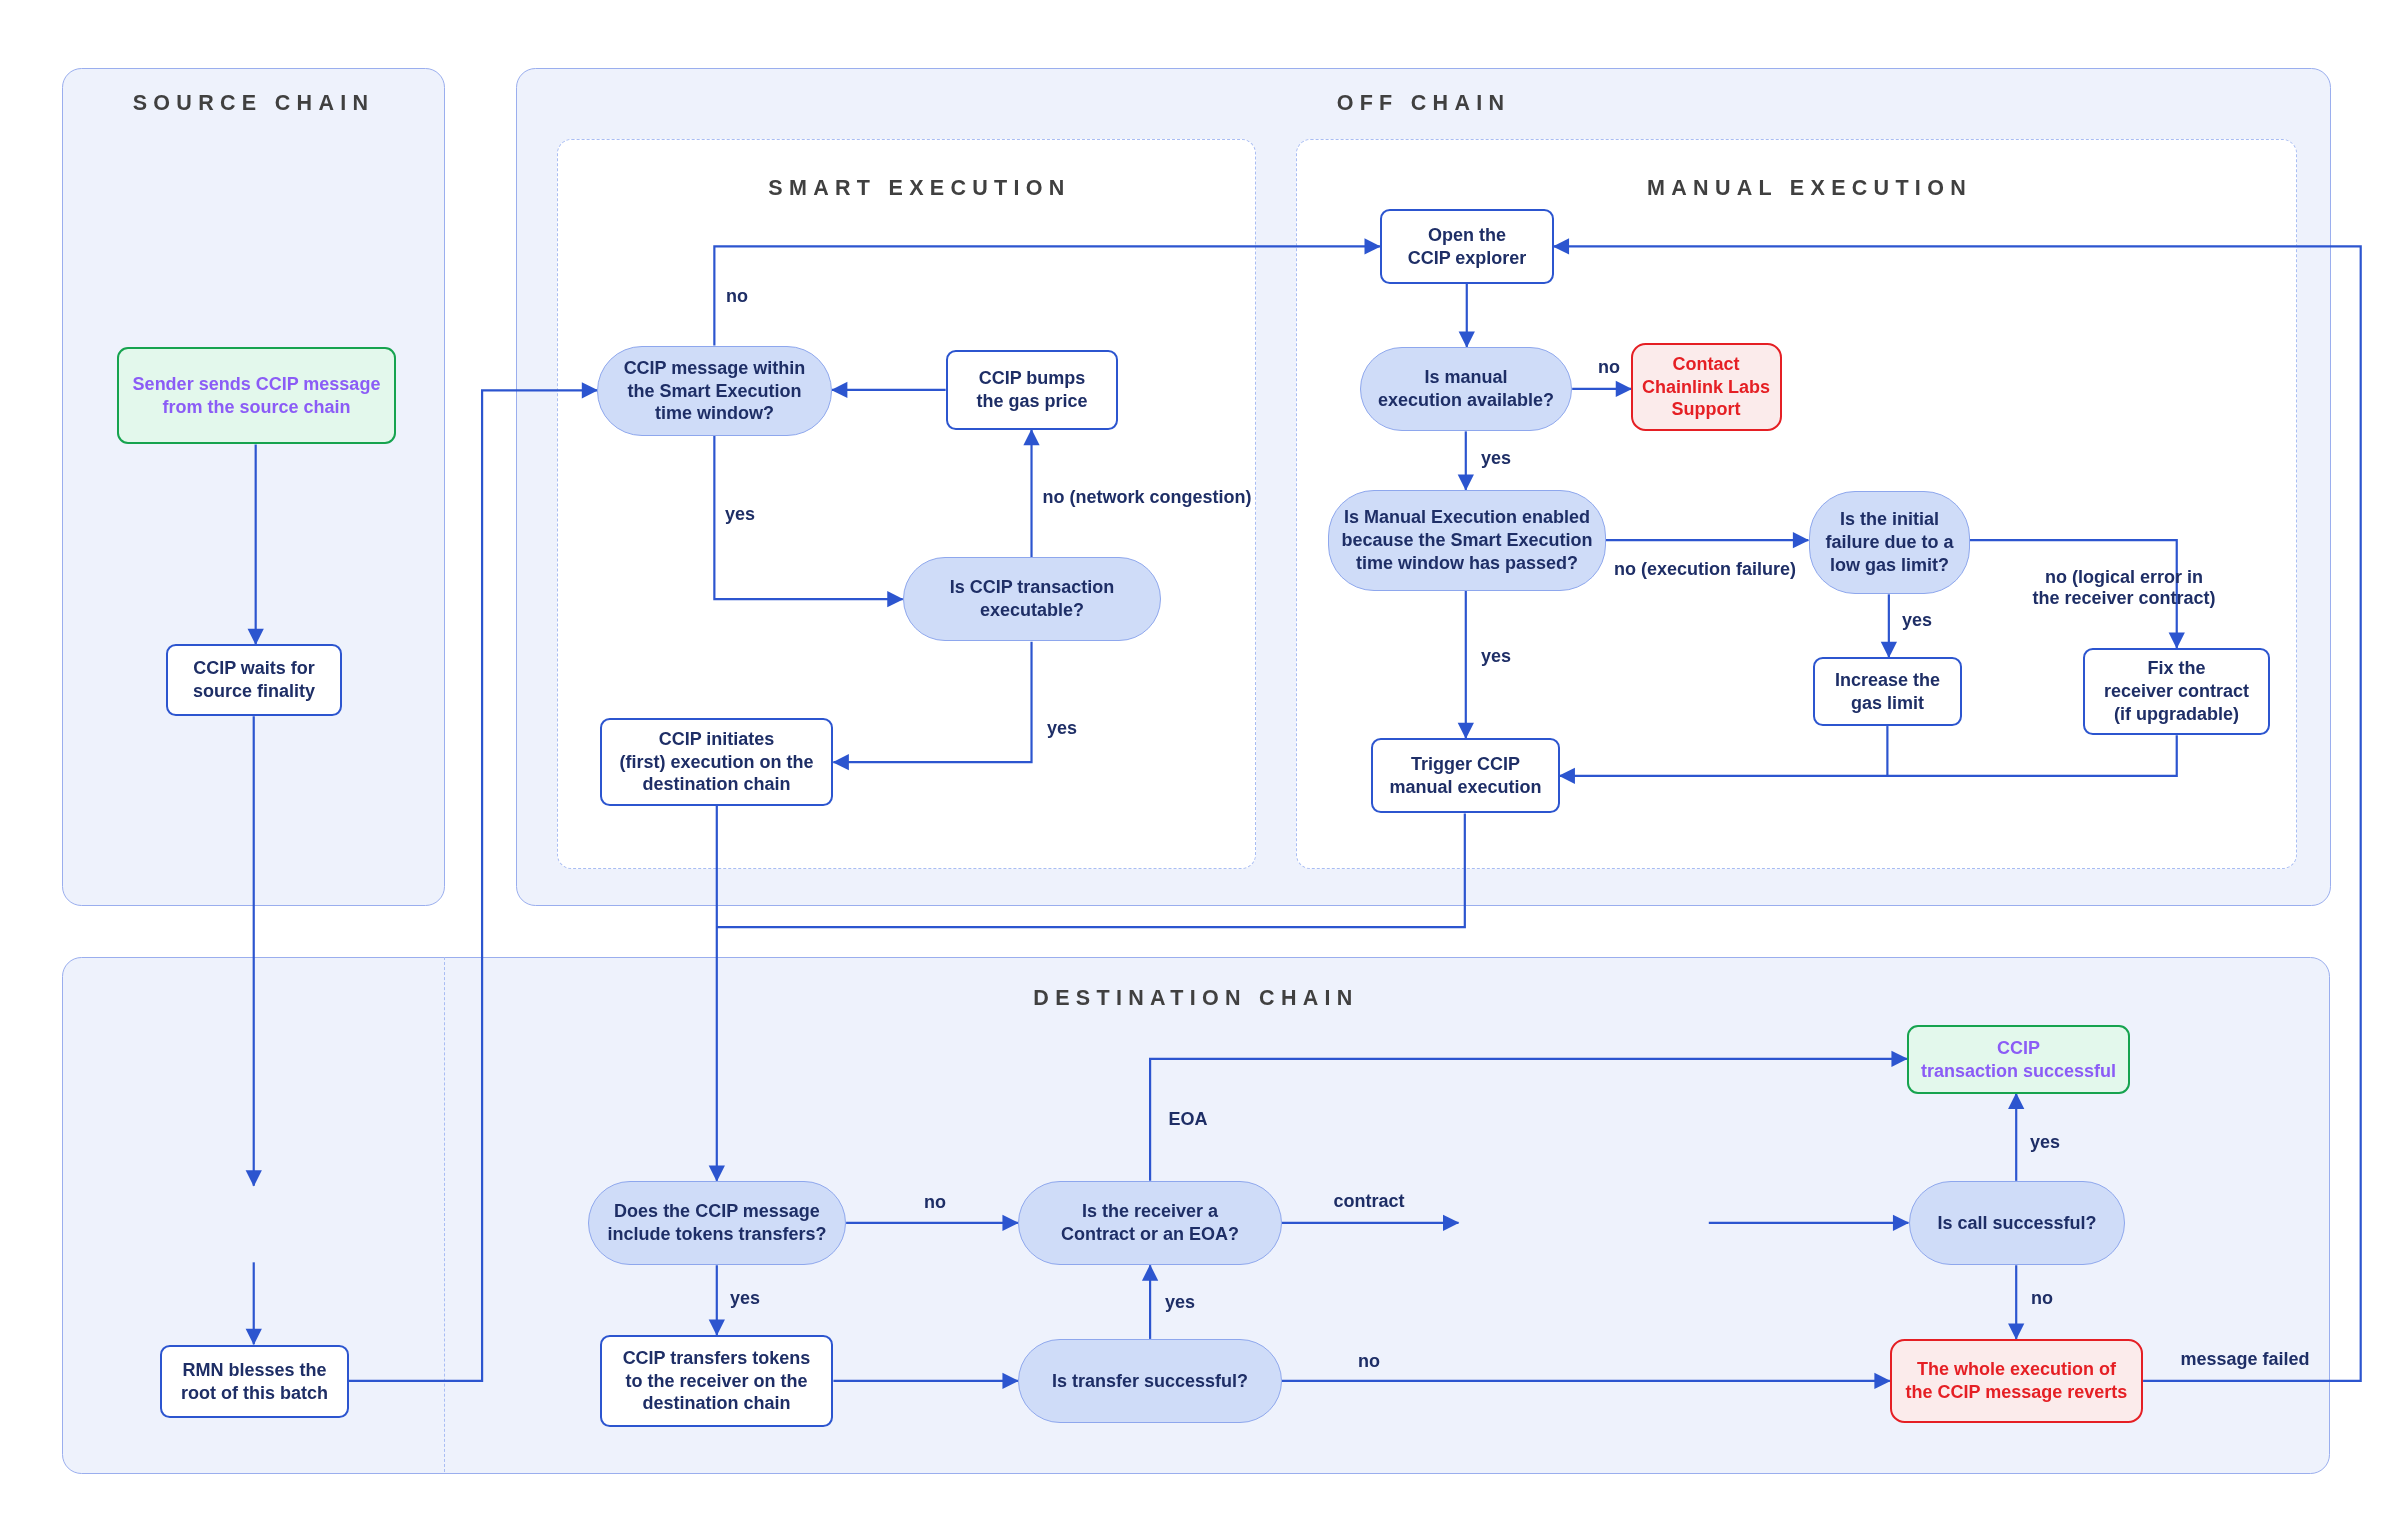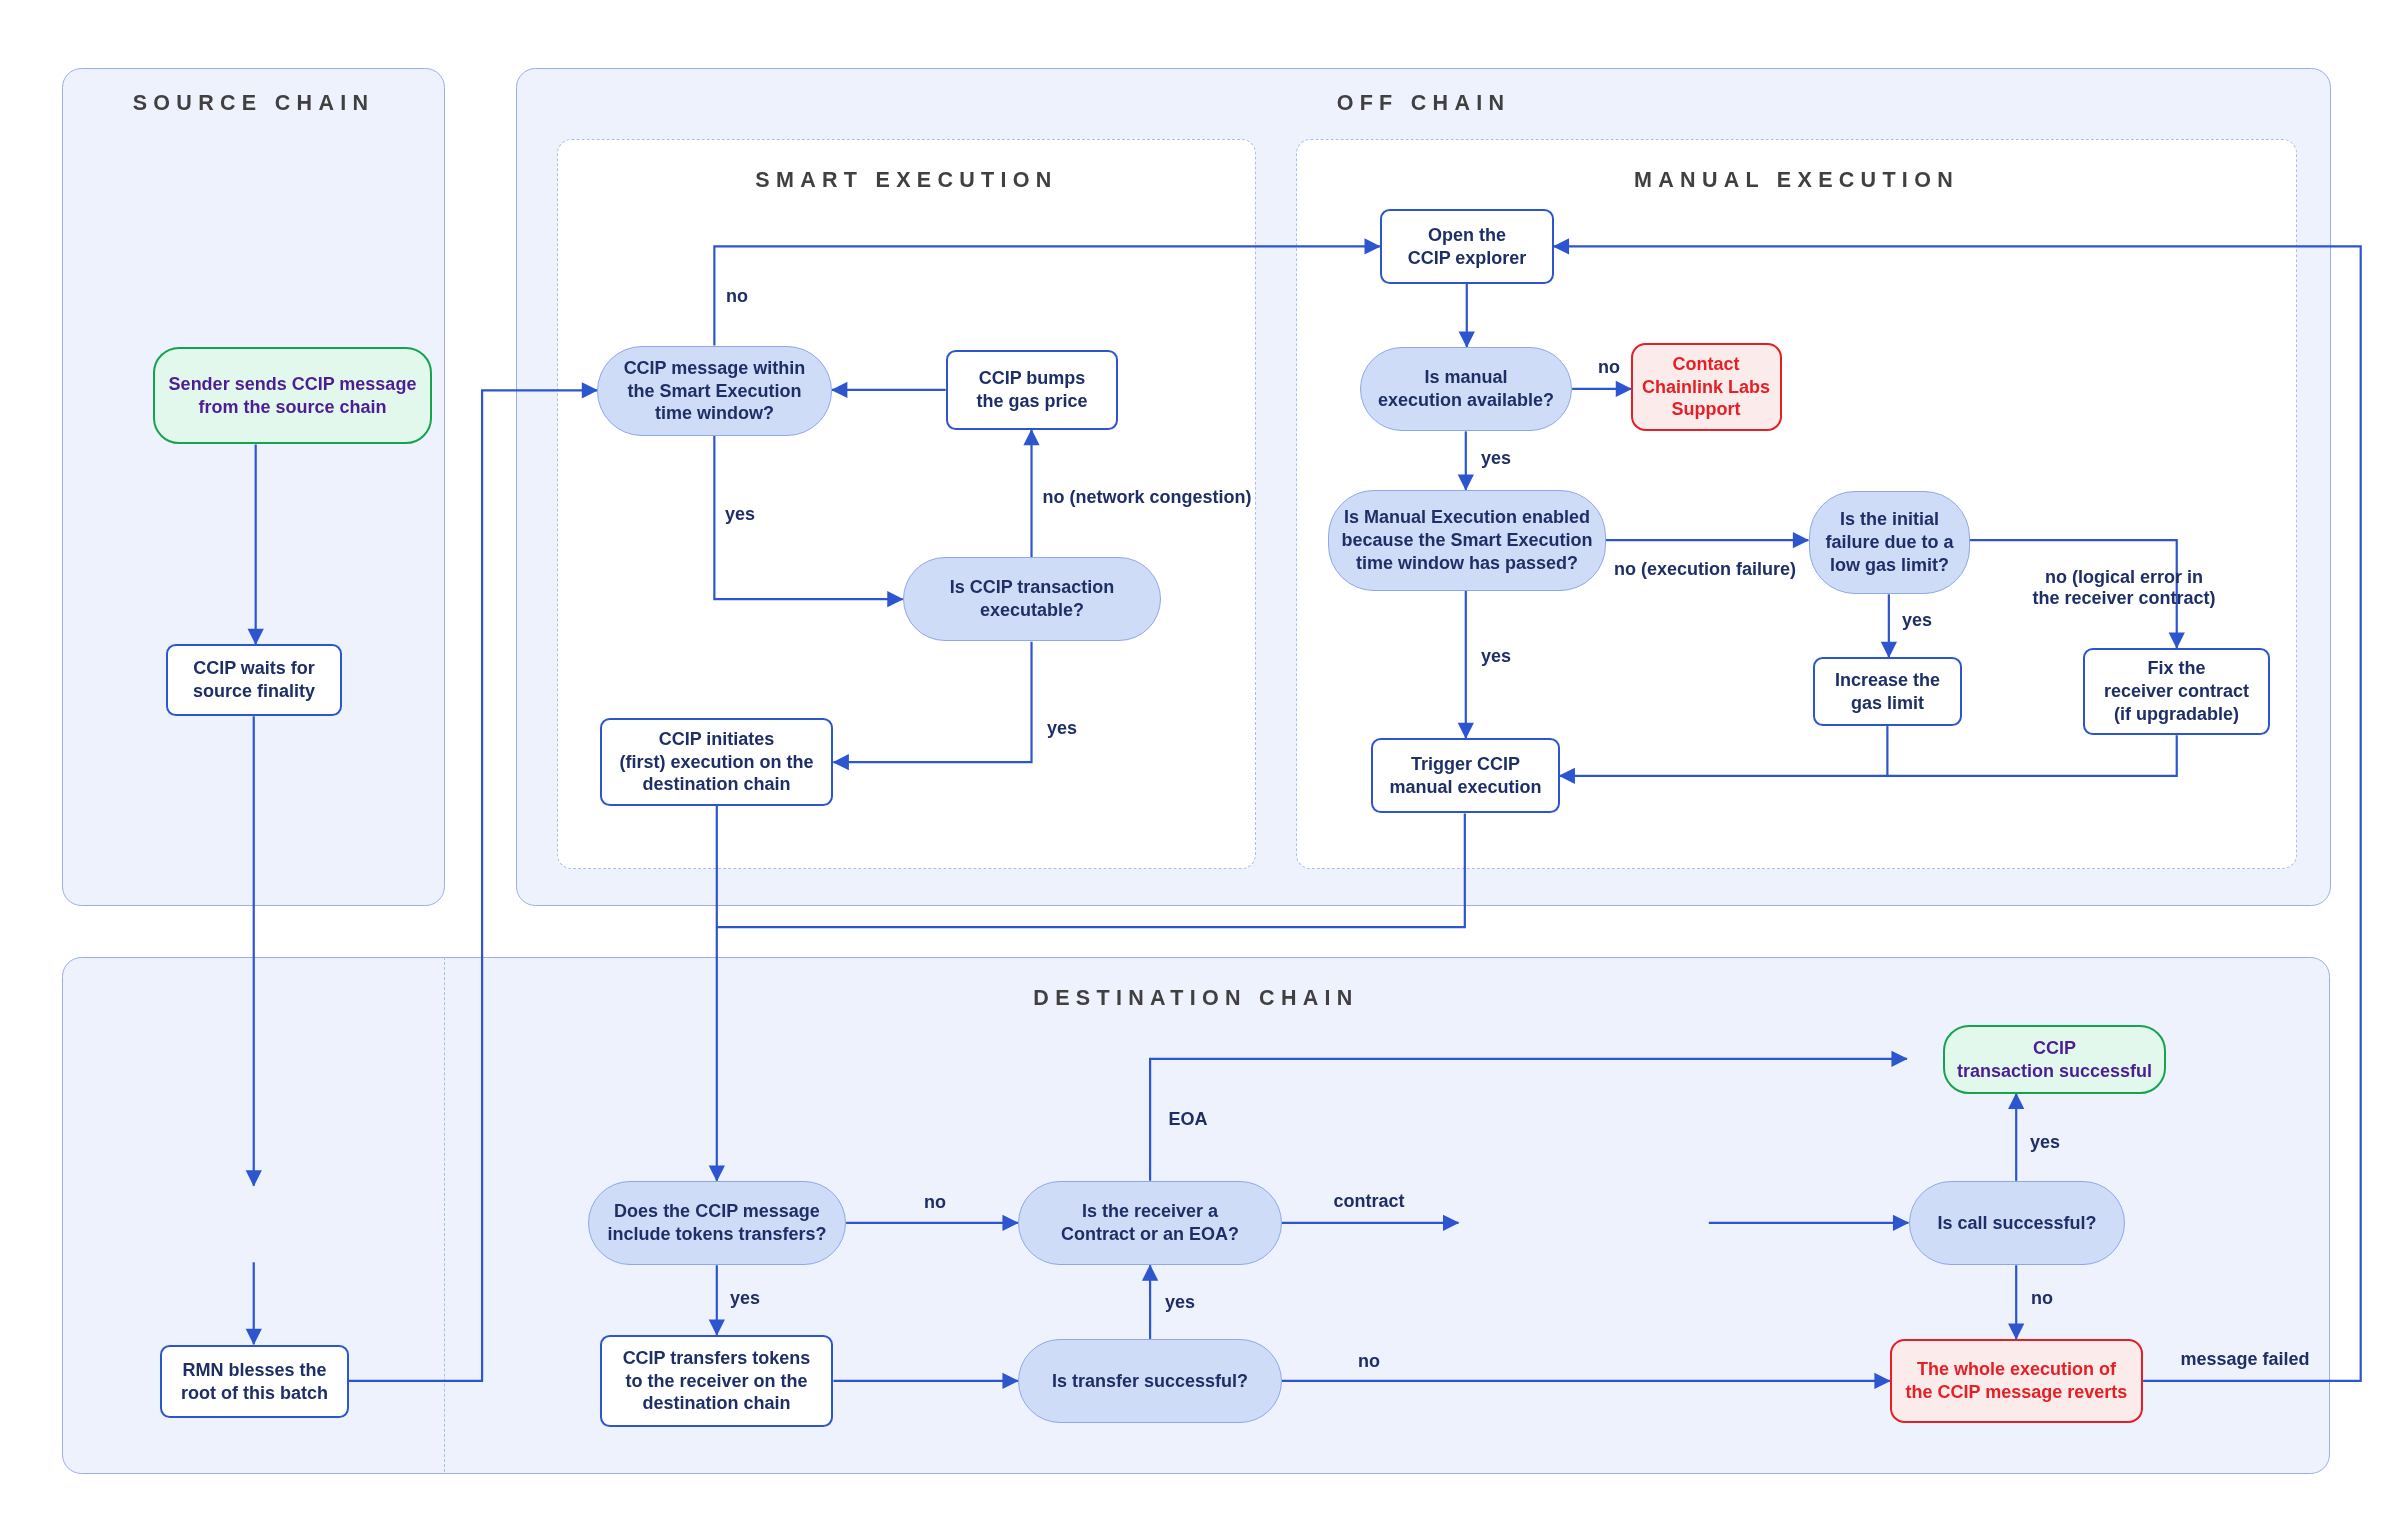--- a/index.html
+++ b/index.html
@@ -13,36 +13,36 @@
   #sec-source{left:62px;top:68px;width:381px;height:836px;}
   #sec-off{left:516px;top:68px;width:1813px;height:836px;}
   #sec-dest{left:62px;top:957px;width:2266px;height:515px;}
   #sec-smart{left:557px;top:139px;width:697px;height:728px;}
   #sec-manual{left:1296px;top:139px;width:999px;height:728px;}
   .band-title,.inner-title{
     position:absolute;left:0;width:100%;text-align:center;
     font-size:21.5px;font-weight:bold;letter-spacing:6.3px;color:#404040;
   }
   .band-title{top:21.5px;}
-  .inner-title{top:28px;}
+  .inner-title{top:36px;padding-left:13px;}
   #sec-dest .band-title{top:28px;}
   #divider{position:absolute;left:444px;top:957px;height:515px;width:0;
     border-left:1.5px dashed #a9bdf3;z-index:3;}
   
   svg.edges{position:absolute;left:0;top:0;z-index:5;}
   svg.edges polyline{fill:none;stroke:#2c55cf;stroke-width:4.5px;}
   
   .node{
     position:absolute;z-index:10;display:flex;align-items:center;justify-content:center;
     text-align:center;white-space:pre-line;font-weight:bold;font-size:18px;line-height:1.26;
     color:#1e2e66;box-sizing:border-box;padding:3.9px 6.8px;
   }
   .decision{background:#cfdcf8;border:1.5px solid #8ea7ed;border-radius:46px;}
   .process{background:#ffffff;border:2px solid #2c55cf;border-radius:9.8px;}
-  .start,.success{background:#e3f8ec;border:2.4px solid #16a34f;border-radius:26px;color:#4c1d95;margin-left:36px;}
+  .start,.success{background:#e3f8ec;border:2.4px solid #16a34f;border-radius:11px;color:#8b5cf6;}
   .error{background:#fbebeb;border:2.4px solid #e51f24;border-radius:14.6px;color:#e51f24;}
   
   .edge-label{
     position:absolute;z-index:15;transform:translate(-50%,-50%);
     font-size:18px;font-weight:bold;color:#1e2e66;white-space:pre-line;text-align:center;
   }
 </style>
 </head>
 <body>
 

